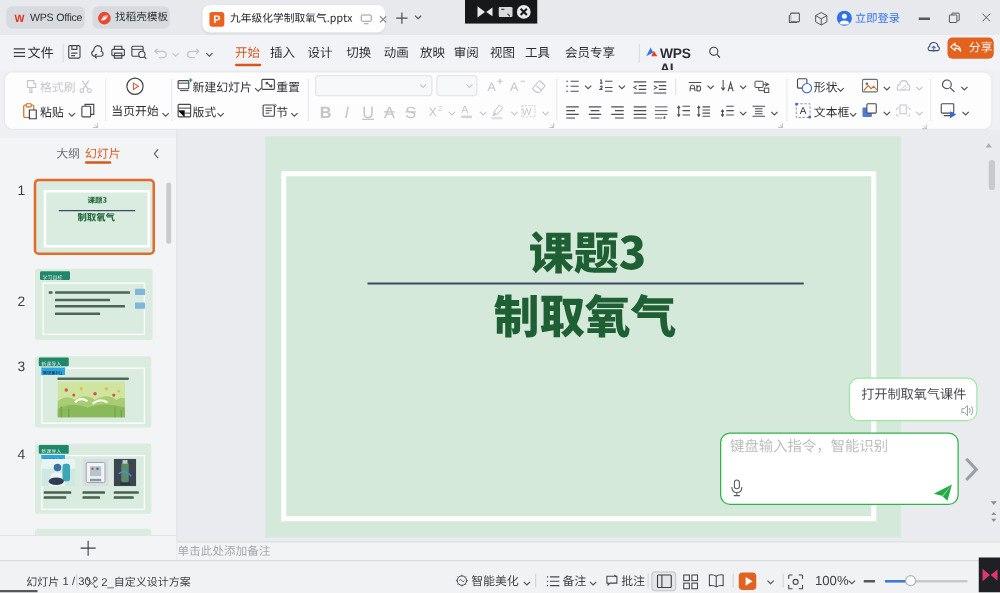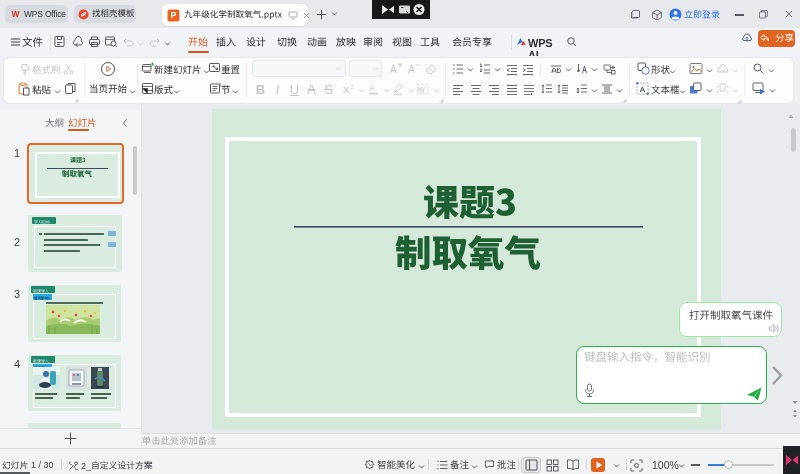--- a/index.html
+++ b/index.html
@@ -1008,21 +1008,21 @@
     </div>
     <div style="position:absolute;left:142px;top:433px;width:658px;height:15px;background:#f2f3f5;border-top:1px solid #dcdde0;"></div>
     <div style="position:absolute;left:142px;top:436px;width:110px;height:12px;">
       <svg width="75" height="12" viewBox="0 0 75 12" style="">
         <g transform="translate(0,8.0)">
           <path d="M2.05 -4.06H4.26V-3.05H2.05ZM4.98 -4.06H7.30V-3.05H4.98ZM2.05 -5.60H4.26V-4.62H2.05ZM4.98 -5.60H7.30V-4.62H4.98ZM6.59 -7.77C6.37 -7.30 5.99 -6.64 5.66 -6.20H3.40L3.78 -6.38C3.59 -6.77 3.16 -7.35 2.78 -7.77L2.19 -7.49C2.52 -7.10 2.89 -6.57 3.09 -6.20H1.37V-2.46H4.26V-1.58H0.50V-0.93H4.26V0.73H4.98V-0.93H8.82V-1.58H4.98V-2.46H8.00V-6.20H6.44C6.74 -6.59 7.06 -7.07 7.34 -7.52Z M10.67 -2.79V0.21H16.50V0.74H17.22V-2.79H16.50V-0.46H14.34V-3.51H18.01V-4.21H14.34V-5.67H17.37V-6.37H14.34V-7.80H13.61V-6.37H10.59V-5.67H13.61V-4.21H9.90V-3.51H13.61V-0.46H11.41V-2.79Z M19.00 -0.12 19.13 0.62C20.31 0.39 22.00 0.08 23.58 -0.21L23.53 -0.91L22.20 -0.66V-4.26H23.53V-4.93H22.20V-7.81H21.50V-0.53L20.45 -0.36V-5.92H19.76V-0.24ZM24.00 -7.81V-0.83C24.00 0.17 24.24 0.43 25.10 0.43C25.28 0.43 26.32 0.43 26.52 0.43C27.35 0.43 27.54 -0.08 27.63 -1.58C27.42 -1.62 27.14 -1.75 26.96 -1.89C26.91 -0.56 26.85 -0.23 26.46 -0.23C26.24 -0.23 25.37 -0.23 25.19 -0.23C24.79 -0.23 24.73 -0.32 24.73 -0.81V-3.71C25.64 -4.14 26.59 -4.68 27.31 -5.21L26.73 -5.78C26.25 -5.34 25.50 -4.83 24.73 -4.41V-7.81Z M31.86 -5.69C31.68 -4.38 31.35 -3.31 30.91 -2.43C30.53 -3.06 30.22 -3.87 29.99 -4.91C30.07 -5.16 30.15 -5.42 30.24 -5.69ZM29.94 -7.77C29.69 -5.95 29.11 -4.19 28.38 -3.22C28.56 -3.13 28.82 -2.94 28.95 -2.83C29.19 -3.16 29.41 -3.55 29.62 -3.99C29.87 -3.10 30.17 -2.38 30.54 -1.80C29.92 -0.88 29.14 -0.23 28.21 0.21C28.39 0.31 28.67 0.59 28.79 0.75C29.64 0.31 30.38 -0.31 30.98 -1.18C32.12 0.15 33.61 0.45 35.21 0.45H36.58C36.63 0.25 36.75 -0.09 36.87 -0.26C36.51 -0.26 35.54 -0.26 35.25 -0.26C33.82 -0.26 32.41 -0.52 31.36 -1.78C32.00 -2.92 32.43 -4.37 32.64 -6.23L32.18 -6.36L32.04 -6.33H30.41C30.51 -6.74 30.60 -7.17 30.68 -7.59ZM33.61 -7.79V-0.94H34.36V-4.83C34.99 -4.10 35.67 -3.22 36.00 -2.65L36.61 -3.03C36.19 -3.70 35.31 -4.75 34.60 -5.52L34.36 -5.38V-7.79Z M40.98 -2.68C40.77 -1.98 40.38 -1.17 39.80 -0.69L40.31 -0.31C40.92 -0.85 41.30 -1.72 41.53 -2.47ZM43.17 -2.36C43.44 -1.73 43.71 -0.92 43.79 -0.37L44.36 -0.58C44.26 -1.11 44.00 -1.92 43.70 -2.53ZM44.32 -2.61C44.85 -1.90 45.41 -0.93 45.63 -0.28L46.22 -0.58C45.97 -1.22 45.42 -2.16 44.87 -2.87ZM42.15 -3.69V-0.02C42.15 0.08 42.11 0.12 41.98 0.12C41.86 0.12 41.46 0.13 41.00 0.11C41.08 0.30 41.17 0.55 41.19 0.74C41.82 0.74 42.23 0.73 42.48 0.63C42.73 0.53 42.80 0.34 42.80 -0.01V-3.69ZM37.99 -7.22C38.52 -6.95 39.18 -6.51 39.48 -6.20L39.90 -6.77C39.58 -7.07 38.92 -7.47 38.39 -7.72ZM37.55 -4.70C38.11 -4.46 38.78 -4.06 39.10 -3.76L39.50 -4.33C39.17 -4.63 38.50 -4.99 37.93 -5.21ZM37.75 0.23 38.38 0.62C38.79 -0.20 39.25 -1.29 39.60 -2.22L39.05 -2.61C38.66 -1.60 38.13 -0.45 37.75 0.23ZM40.24 -7.28V-6.63H42.29C42.19 -6.20 42.05 -5.78 41.87 -5.38H39.81V-4.72H41.53C41.06 -3.97 40.42 -3.32 39.56 -2.89C39.69 -2.76 39.89 -2.51 39.99 -2.36C41.05 -2.91 41.79 -3.74 42.31 -4.72H43.48C44.00 -3.79 44.88 -2.93 45.77 -2.51C45.87 -2.67 46.09 -2.92 46.23 -3.05C45.45 -3.37 44.70 -4.00 44.21 -4.72H46.07V-5.38H42.63C42.78 -5.78 42.91 -6.20 43.03 -6.63H45.75V-7.28Z M51.81 -6.65V0.60H52.48V-0.08H54.29V0.53H54.99V-6.65ZM52.48 -0.75V-5.97H54.29V-0.75ZM48.31 -7.69 48.30 -6.04H46.99V-5.36H48.28C48.22 -3.02 47.93 -0.95 46.76 0.26C46.93 0.38 47.18 0.59 47.29 0.75C48.55 -0.61 48.88 -2.84 48.96 -5.36H50.37C50.30 -1.78 50.22 -0.51 50.02 -0.24C49.94 -0.12 49.84 -0.08 49.70 -0.09C49.54 -0.09 49.14 -0.09 48.70 -0.13C48.82 0.06 48.89 0.36 48.90 0.56C49.32 0.59 49.75 0.60 50.01 0.56C50.28 0.53 50.46 0.44 50.62 0.20C50.91 -0.19 50.98 -1.55 51.05 -5.69C51.05 -5.79 51.05 -6.04 51.05 -6.04H48.98L49.00 -7.69Z M62.17 -6.39C61.72 -5.92 61.11 -5.51 60.43 -5.16C59.79 -5.47 59.25 -5.85 58.85 -6.29L58.96 -6.39ZM59.23 -7.83C58.76 -7.03 57.85 -6.10 56.50 -5.46C56.66 -5.35 56.87 -5.12 56.99 -4.95C57.51 -5.22 57.96 -5.53 58.36 -5.85C58.74 -5.46 59.19 -5.12 59.70 -4.82C58.57 -4.35 57.28 -4.02 56.07 -3.85C56.19 -3.70 56.33 -3.39 56.39 -3.19C57.74 -3.42 59.17 -3.82 60.44 -4.43C61.60 -3.87 62.97 -3.51 64.41 -3.32C64.50 -3.52 64.69 -3.81 64.84 -3.97C63.52 -4.11 62.25 -4.39 61.17 -4.82C62.05 -5.34 62.81 -5.98 63.31 -6.76L62.85 -7.04L62.73 -7.01H59.51C59.68 -7.23 59.84 -7.45 59.98 -7.69ZM58.10 -1.19H60.07V-0.16H58.10ZM58.10 -1.76V-2.70H60.07V-1.76ZM62.73 -1.19V-0.16H60.79V-1.19ZM62.73 -1.76H60.79V-2.70H62.73ZM57.38 -3.32V0.74H58.10V0.44H62.73V0.72H63.49V-3.32Z M65.97 -7.19C66.57 -6.90 67.35 -6.46 67.74 -6.15L68.14 -6.73C67.74 -7.02 66.96 -7.44 66.36 -7.70ZM65.49 -4.62C66.07 -4.34 66.83 -3.90 67.21 -3.60L67.60 -4.19C67.21 -4.48 66.43 -4.89 65.87 -5.14ZM65.76 0.16 66.34 0.64C66.90 -0.22 67.54 -1.39 68.03 -2.37L67.53 -2.83C66.99 -1.77 66.26 -0.54 65.76 0.16ZM70.19 -7.61C70.51 -7.13 70.83 -6.48 70.96 -6.07L71.64 -6.34C71.50 -6.75 71.15 -7.37 70.82 -7.84ZM68.20 -6.03V-5.37H70.65V-3.27H68.55V-2.61H70.65V-0.21H67.90V0.45H74.04V-0.21H71.37V-2.61H73.48V-3.27H71.37V-5.37H73.82V-6.03Z" fill="#a2a4a8"></path>
         </g>
       </svg>
     </div>
     <div style="position:absolute;left:0px;top:448px;width:800px;height:26px;background:#f1f2f4;border-top:1px solid #d9dadc;"></div>
-    <div style="position:absolute;left:2px;top:461px;width:54px;height:11px;display:flex;gap:2px;white-space:nowrap;text-align:right;">
+    <div style="position:absolute;left:21px;top:461px;width:54px;height:11px;display:flex;gap:2px;white-space:nowrap;text-align:right;">
       <svg width="27" height="12" viewBox="0 0 27 12" style="">
         <g transform="translate(0,7.6)">
           <path d="M4.18 -6.52V-5.90H7.48C7.37 -2.11 7.24 -0.67 6.95 -0.36C6.85 -0.24 6.74 -0.21 6.58 -0.21C6.36 -0.21 5.82 -0.21 5.23 -0.26C5.35 -0.07 5.43 0.19 5.44 0.38C5.97 0.42 6.52 0.44 6.83 0.40C7.15 0.36 7.34 0.29 7.55 0.01C7.91 -0.42 8.02 -1.88 8.14 -6.16C8.14 -6.26 8.14 -6.52 8.14 -6.52ZM0.75 0.00C0.96 -0.11 1.31 -0.18 3.92 -0.66C4.06 -0.28 4.17 0.07 4.23 0.34L4.83 0.08C4.66 -0.60 4.18 -1.70 3.74 -2.55L3.19 -2.34C3.37 -1.99 3.54 -1.61 3.70 -1.23L1.66 -0.89C2.57 -2.02 3.49 -3.44 4.25 -4.89L3.59 -5.19C3.43 -4.84 3.25 -4.49 3.07 -4.16L1.40 -4.04C1.99 -4.91 2.58 -6.02 3.03 -7.10L2.36 -7.36C1.95 -6.16 1.24 -4.88 1.01 -4.55C0.80 -4.21 0.63 -3.98 0.45 -3.94C0.53 -3.75 0.65 -3.43 0.68 -3.29C0.84 -3.35 1.10 -3.40 2.72 -3.54C2.13 -2.54 1.55 -1.71 1.31 -1.42C0.96 -0.98 0.73 -0.69 0.51 -0.63C0.60 -0.45 0.72 -0.13 0.75 0.00Z M9.68 -5.58C9.63 -4.89 9.50 -3.97 9.29 -3.43L9.80 -3.22C10.03 -3.85 10.15 -4.81 10.18 -5.52ZM12.14 -5.72C12.00 -5.18 11.72 -4.39 11.50 -3.89L11.90 -3.71C12.16 -4.17 12.45 -4.91 12.70 -5.50ZM10.72 -7.34V-4.53C10.72 -2.88 10.58 -1.12 9.17 0.22C9.32 0.31 9.55 0.55 9.65 0.70C10.41 -0.02 10.85 -0.88 11.08 -1.76C11.47 -1.34 12.00 -0.74 12.23 -0.43L12.67 -0.94C12.45 -1.19 11.54 -2.14 11.22 -2.42C11.34 -3.12 11.36 -3.83 11.36 -4.53V-7.34ZM12.70 -6.67V-6.02H15.02V-0.26C15.02 -0.10 14.96 -0.05 14.78 -0.04C14.59 -0.03 13.95 -0.03 13.30 -0.06C13.41 0.13 13.53 0.45 13.57 0.65C14.41 0.65 14.96 0.64 15.28 0.52C15.60 0.41 15.71 0.18 15.71 -0.26V-6.02H17.25V-6.67Z M19.18 -7.16V-4.23C19.18 -2.67 19.06 -1.04 17.93 0.20C18.10 0.31 18.33 0.56 18.45 0.72C19.26 -0.16 19.62 -1.24 19.76 -2.34H23.47V0.70H24.19V-3.02H19.83C19.86 -3.43 19.87 -3.82 19.87 -4.23V-4.43H25.54V-5.11H23.06V-7.38H22.36V-5.11H19.87V-7.16Z" fill="#3c3f44"></path>
         </g>
       </svg>
       <span style="font-size:9px;color:#3c3f44;position:relative;top:-1px;">1 / 30</span>
     </div>
     <div style="position:absolute;left:61px;top:459px;width:1px;height:11px;background:#d4d6d9;"></div>
     <div style="position:absolute;left:68px;top:460px;width:10px;height:10px;">
       <svg width="11" height="11" viewBox="0 0 22 22">

